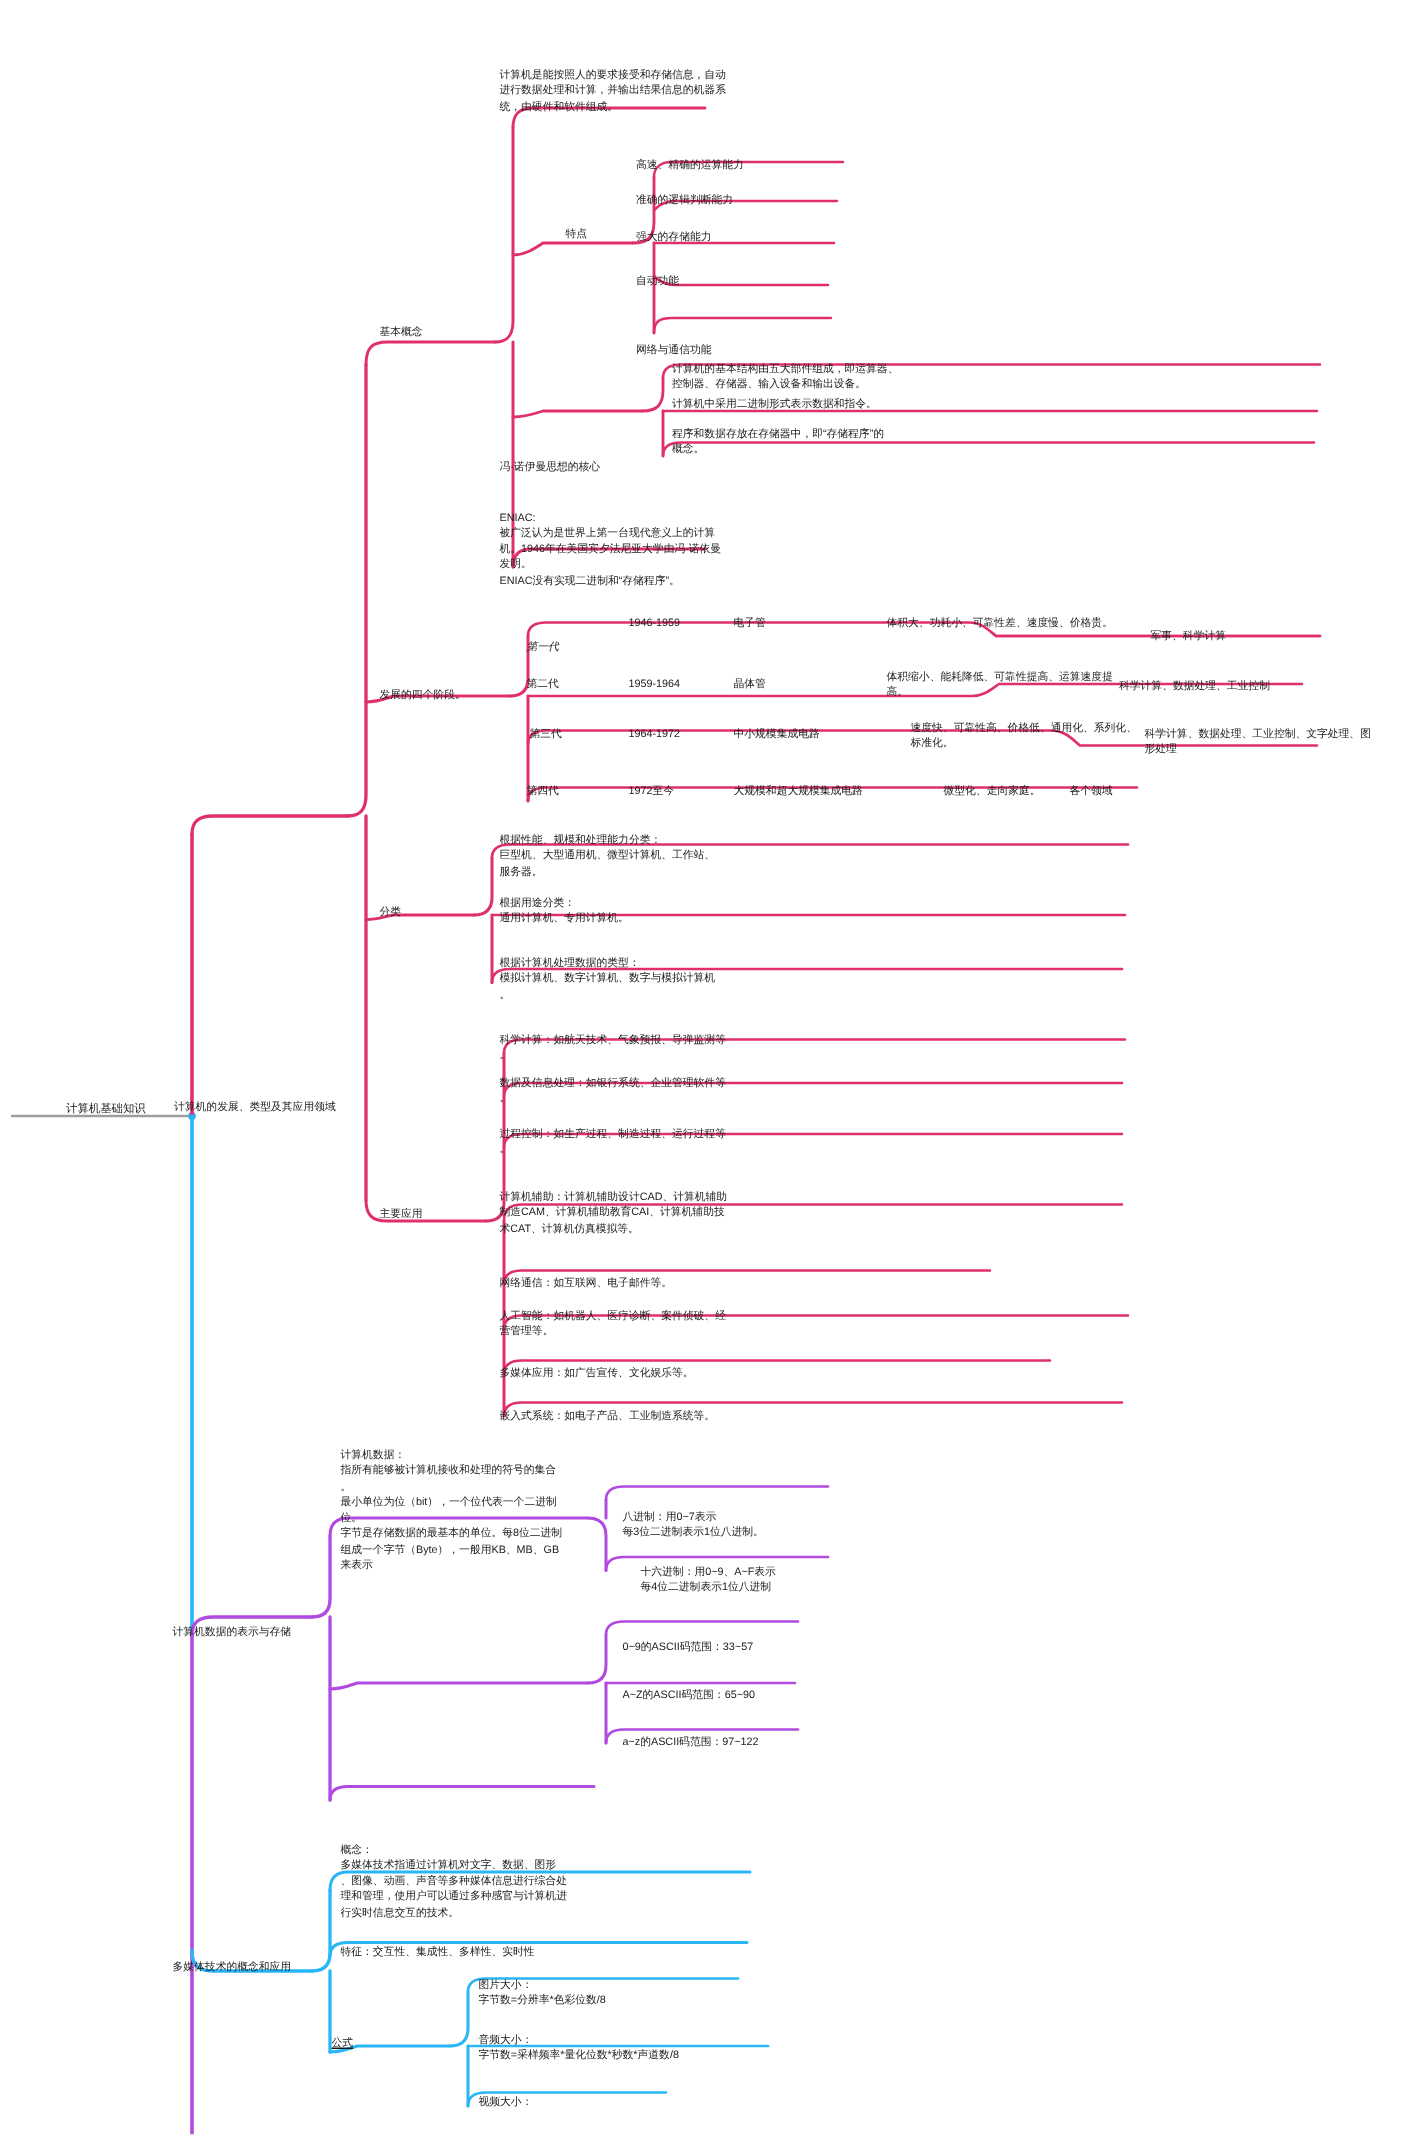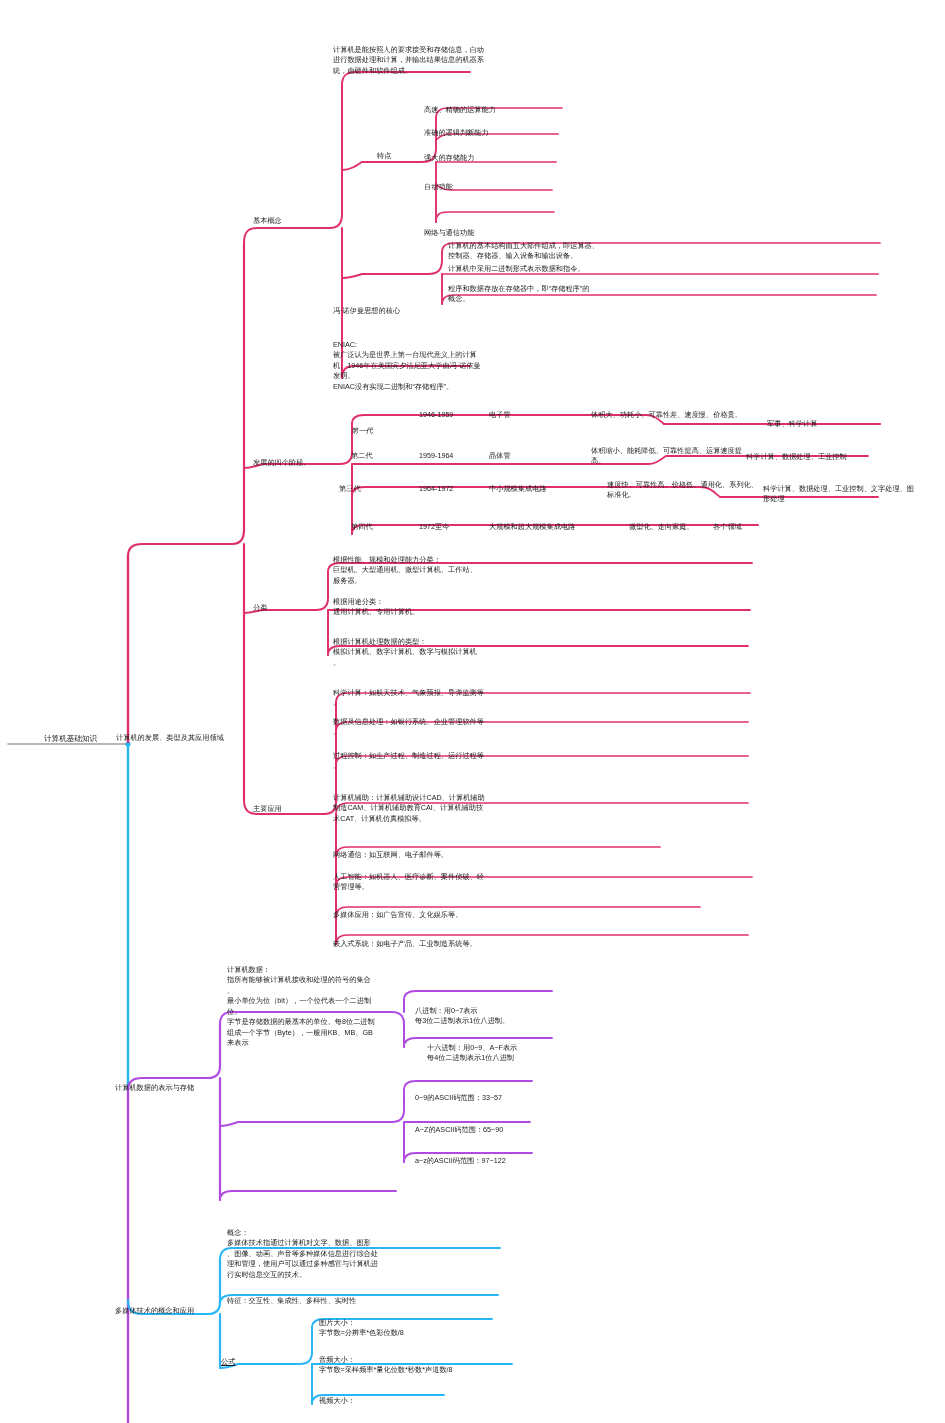--- a/index.html
+++ b/index.html
@@ -153,21 +153,21 @@
   <div class="node" style="left:591px;top:410px;width:200px;">体积大、功耗小、可靠性差、速度慢、价格贵。</div>
   <div class="node" style="left:767px;top:419px;">军事、科学计算</div>
 
   <div class="node" style="left:351px;top:451px;">第二代</div>
   <div class="node" style="left:419px;top:451px;">1959-1964</div>
   <div class="node" style="left:489px;top:451px;">晶体管</div>
   <div class="node" style="left:591px;top:446px;width:190px;">体积缩小、能耗降低、可靠性提高、运算速度提
 高。</div>
   <div class="node" style="left:746px;top:452px;">科学计算、数据处理、工业控制</div>
 
-  <div class="node" style="left:339px;top:484px;">第三代</div>
+  <div class="node" style="left:353px;top:484px;">第三代</div>
   <div class="node" style="left:419px;top:484px;">1964-1972</div>
   <div class="node" style="left:489px;top:484px;">中小规模集成电路</div>
   <div class="node" style="left:607px;top:480px;width:180px;">速度快、可靠性高、价格低、通用化、系列化、
 标准化。</div>
   <div class="node" style="left:763px;top:484px;width:180px;">科学计算、数据处理、工业控制、文字处理、图
 形处理</div>
 
   <div class="node" style="left:351px;top:522px;">第四代</div>
   <div class="node" style="left:419px;top:522px;">1972至今</div>
   <div class="node" style="left:489px;top:522px;">大规模和超大规模集成电路</div>

